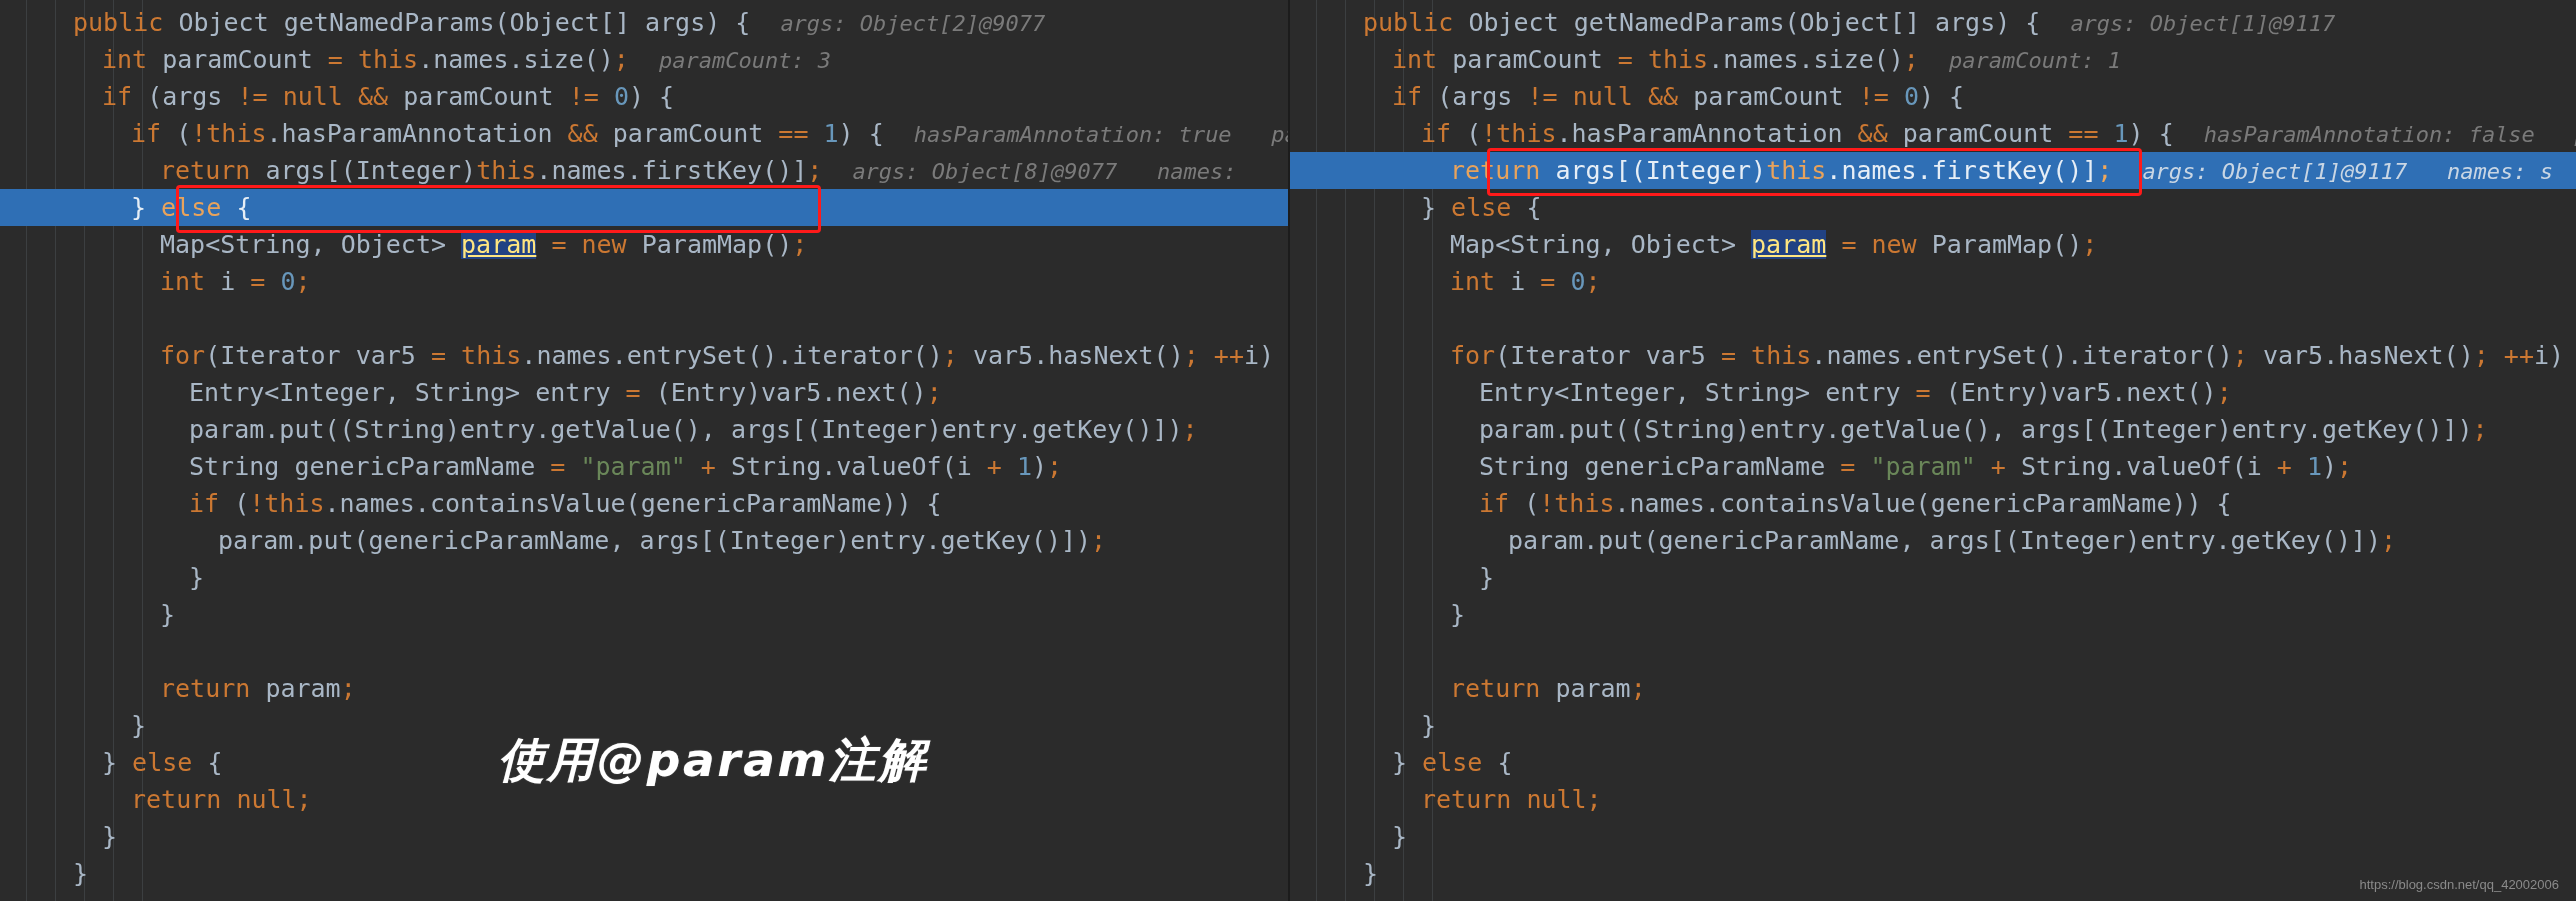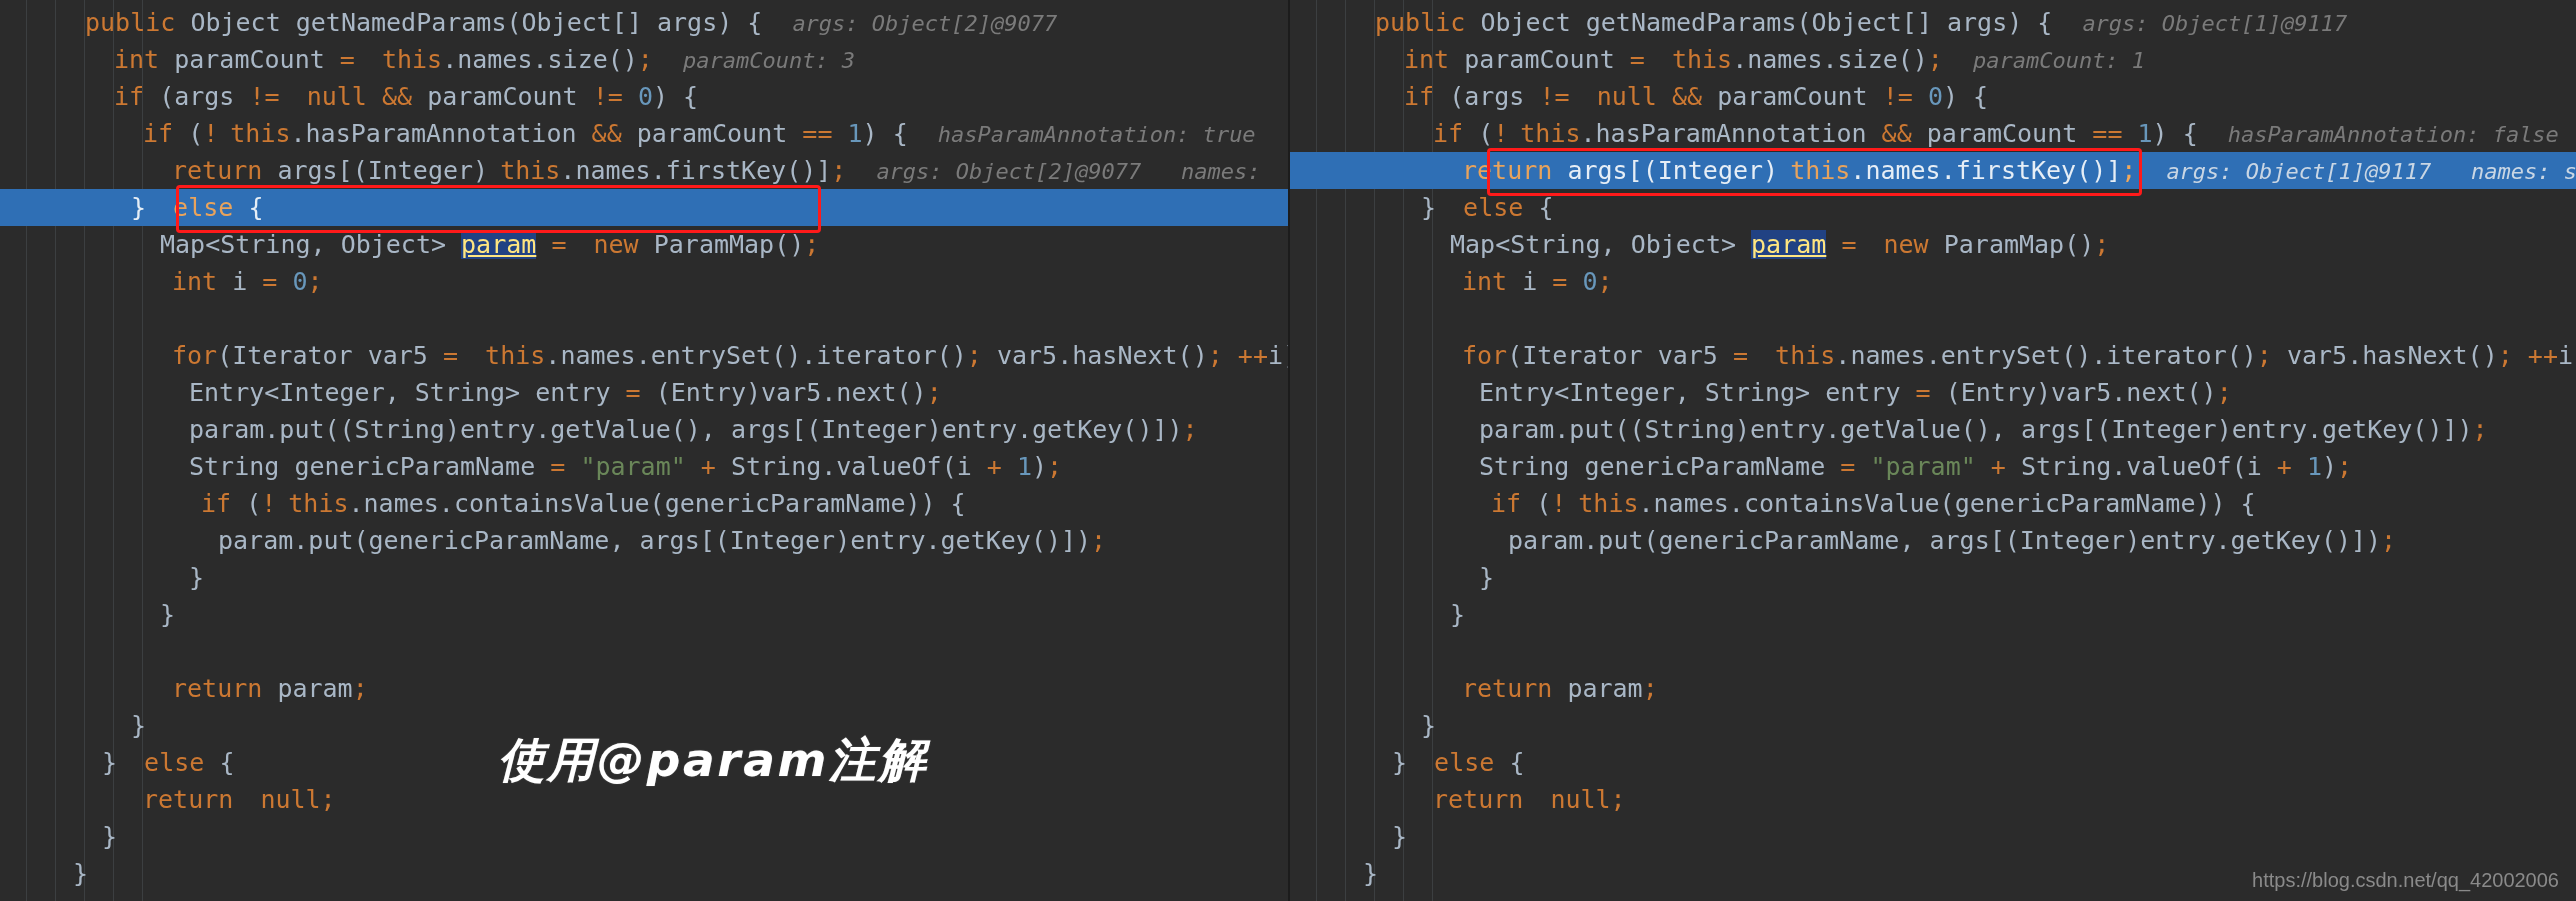--- a/index.html
+++ b/index.html
@@ -42,21 +42,21 @@
     font-size:25px;
     letter-spacing:0px;
     color:#a9b7c6;
   }
   .line .txt{position:relative;z-index:3;display:inline-block;}
   .line.exec{background:#2f6fb5;}
   .line.exec .txt{color:#e6eef6;}
   .line.exec .hint{color:#c9d6e4;text-align:right;}
 
   
-  .kw{color:#cc7832;margin-left:12px;}
+  .kw{color:#cc7832;}
   .str{color:#6a8759;}
   .num{color:#6897bb;}
   .plain{color:#a9b7c6;}
   .sem{color:#cc7832;}
 
   .line.exec .kw{color:#e8a35c;}
   .line.exec .plain{color:#e6eef6;}
   .line.exec .sem{color:#f0a85c;}
 
   
@@ -95,21 +95,21 @@
     z-index:20;
     white-space:nowrap;
     text-shadow:0 0 1.3px rgba(255,255,255,.35);
   }
 
   .watermark{
     position:absolute;
     right:17px;bottom:9.2px;
     color:#8a8a8a;
     font-family:"Liberation Sans",sans-serif;
-    font-size:20px;
+    font-size:13px;
     z-index:30;
     white-space:nowrap;
   }
 </style>
 </head>
 <body>
 
 <div class="stage">
 
   <div class="panel panel-left">
@@ -118,21 +118,21 @@
         <div class="indent-guide" style="left: 55px;"></div>
         <div class="indent-guide" style="left: 84px;"></div>
         <div class="indent-guide" style="left: 113px;"></div>
         <div class="indent-guide" style="left: 142px;"></div>
       </div>
     <div class="code" id="code-left">
         <div class="line"><span class="txt" style="padding-left: 73px;"><span class="kw">public</span> <span class="plain">Object</span> <span class="plain">getNamedParams</span>(<span class="plain">Object</span>[] <span class="plain">args</span>) {</span><span class="hint" style="padding-left: 30px;">args: Object[2]@9077</span></div>
         <div class="line"><span class="txt" style="padding-left: 102px;"><span class="kw">int</span> <span class="plain">paramCount</span> <span class="sem">=</span> <span class="kw">this</span>.<span class="plain">names</span>.<span class="plain">size</span>()<span class="sem">;</span></span><span class="hint" style="padding-left: 30px;">paramCount: 3</span></div>
         <div class="line"><span class="txt" style="padding-left: 102px;"><span class="kw">if</span> (<span class="plain">args</span> <span class="sem">!</span><span class="sem">=</span> <span class="kw">null</span> <span class="sem">&amp;</span><span class="sem">&amp;</span> <span class="plain">paramCount</span> <span class="sem">!</span><span class="sem">=</span> <span class="num">0</span>) {</span></div>
         <div class="line"><span class="txt" style="padding-left: 131px;"><span class="kw">if</span> (<span class="sem">!</span><span class="kw">this</span>.<span class="plain">hasParamAnnotation</span> <span class="sem">&amp;</span><span class="sem">&amp;</span> <span class="plain">paramCount</span> <span class="sem">=</span><span class="sem">=</span> <span class="num">1</span>) {</span><span class="hint" style="padding-left: 30px;">hasParamAnnotation: true   pa</span></div>
-        <div class="line"><span class="txt" style="padding-left: 160px;"><span class="kw">return</span> <span class="plain">args</span>[(<span class="plain">Integer</span>)<span class="kw">this</span>.<span class="plain">names</span>.<span class="plain">firstKey</span>()]<span class="sem">;</span></span><span class="hint" style="padding-left: 30px;">args: Object[2]@9077   names:</span></div>
+        <div class="line"><span class="txt" style="padding-left: 160px;"><span class="kw">return</span> <span class="plain">args</span>[(<span class="plain">Integer</span>)<span class="kw">this</span>.<span class="plain">names</span>.<span class="plain">firstKey</span>()]<span class="sem">;</span></span><span class="hint" style="padding-left: 30px;">args: Object[8]@9077   names:</span></div>
         <div class="line exec"><span class="txt" style="padding-left: 131px;">} <span class="kw">else</span> {</span></div>
         <div class="line"><span class="txt" style="padding-left: 160px;"><span class="plain">Map</span>&lt;<span class="plain">String</span>, <span class="plain">Object</span>&gt; <span class="paramhl">param</span> <span class="sem">=</span> <span class="kw">new</span> <span class="plain">ParamMap</span>()<span class="sem">;</span></span></div>
         <div class="line"><span class="txt" style="padding-left: 160px;"><span class="kw">int</span> <span class="plain">i</span> <span class="sem">=</span> <span class="num">0</span><span class="sem">;</span></span></div>
         <div class="line"><span class="txt" style="padding-left: 73px;"></span></div>
         <div class="line"><span class="txt" style="padding-left: 160px;"><span class="kw">for</span>(<span class="plain">Iterator</span> <span class="plain">var5</span> <span class="sem">=</span> <span class="kw">this</span>.<span class="plain">names</span>.<span class="plain">entrySet</span>().<span class="plain">iterator</span>()<span class="sem">;</span> <span class="plain">var5</span>.<span class="plain">hasNext</span>()<span class="sem">;</span> <span class="sem">+</span><span class="sem">+</span><span class="plain">i</span>) {</span></div>
         <div class="line"><span class="txt" style="padding-left: 189px;"><span class="plain">Entry</span>&lt;<span class="plain">Integer</span>, <span class="plain">String</span>&gt; <span class="plain">entry</span> <span class="sem">=</span> (<span class="plain">Entry</span>)<span class="plain">var5</span>.<span class="plain">next</span>()<span class="sem">;</span></span></div>
         <div class="line"><span class="txt" style="padding-left: 189px;"><span class="plain">param</span>.<span class="plain">put</span>((<span class="plain">String</span>)<span class="plain">entry</span>.<span class="plain">getValue</span>(), <span class="plain">args</span>[(<span class="plain">Integer</span>)<span class="plain">entry</span>.<span class="plain">getKey</span>()])<span class="sem">;</span></span></div>
         <div class="line"><span class="txt" style="padding-left: 189px;"><span class="plain">String</span> <span class="plain">genericParamName</span> <span class="sem">=</span> <span class="str">"param"</span> <span class="sem">+</span> <span class="plain">String</span>.<span class="plain">valueOf</span>(<span class="plain">i</span> <span class="sem">+</span> <span class="num">1</span>)<span class="sem">;</span></span></div>
         <div class="line"><span class="txt" style="padding-left: 189px;"><span class="kw">if</span> (<span class="sem">!</span><span class="kw">this</span>.<span class="plain">names</span>.<span class="plain">containsValue</span>(<span class="plain">genericParamName</span>)) {</span></div>
         <div class="line"><span class="txt" style="padding-left: 218px;"><span class="plain">param</span>.<span class="plain">put</span>(<span class="plain">genericParamName</span>, <span class="plain">args</span>[(<span class="plain">Integer</span>)<span class="plain">entry</span>.<span class="plain">getKey</span>()])<span class="sem">;</span></span></div>

